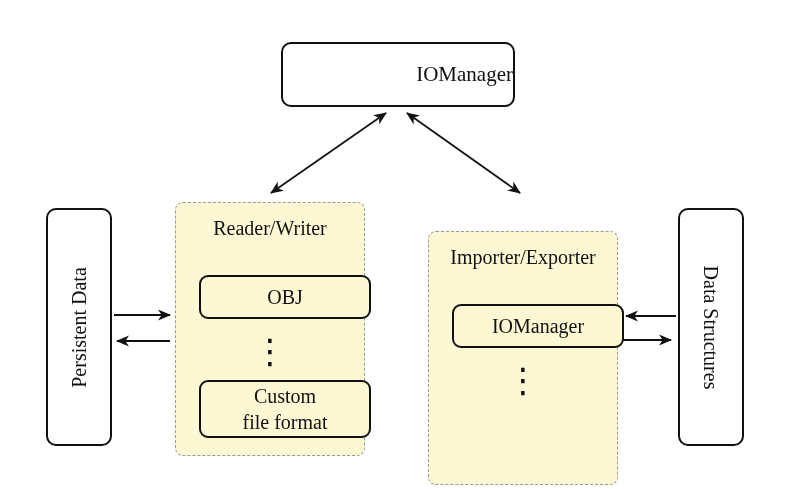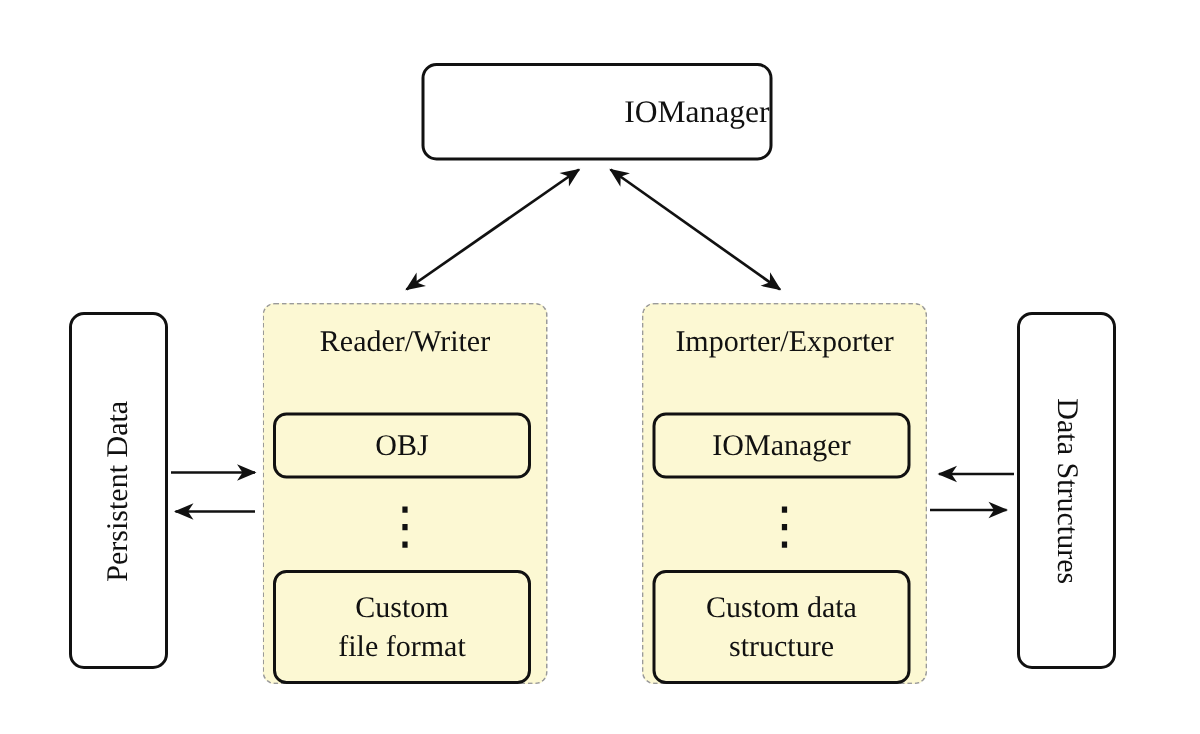--- a/index.html
+++ b/index.html
@@ -55,46 +55,46 @@
   .group {
     position: absolute;
     box-sizing: border-box;
     width: 190px; height: 254px;
     top: 202px;
     background: var(--group-fill, #fcf8d3);
     border: 1.5px dashed var(--group-border, #9a9a9a);
     border-radius: 8px;
   }
   .group-left  { left: 175px; text-decoration: underline; }
-  .group-right { left: 428px; }
+  .group-right { left: 428px; margin-top: 29px; }
   .group-title {
     position: absolute;
     left: 0; right: 0;
     top: 14px;
     text-align: center;
     font-size: 20px;
   }
   .inner-box {
     position: absolute;
-    left: 6px;
+    left: 23px;
     width: 172px;
     box-sizing: border-box;
     background: var(--group-fill, #fcf8d3);
     border: 2.5px solid var(--node-border, #111111);
     border-radius: 9px;
     display: flex;
     flex-direction: column;
     align-items: center;
     justify-content: center;
     font-size: 20px;
     line-height: 26px;
     text-align: center;
   }
   .inner-top    { top: 72px;  height: 44px; }
-  .inner-bottom { top: 177px; height: 76px; }
+  .inner-bottom { top: 177px; height: 58px; }
   .vdots {
     position: absolute;
     left: 0; right: 0;
     top: 124px;
     height: 48px;
     display: flex;
     align-items: center;
     justify-content: center;
     font-family: "DejaVu Sans", sans-serif;
     font-size: 34px;
@@ -139,24 +139,20 @@
   </div>
 
   <div class="group group-right">
     <div class="group-title">Importer/Exporter</div>
     <div class="inner-box inner-top">
       <span>IOManager</span>
     </div>
     <div class="vdots">
       <span>⋮</span>
     </div>
-    <div class="inner-box inner-bottom">
-      <span>Custom data</span>
-      <span>structure</span>
-    </div>
   </div>
 
   <div class="vbox vbox-left">
     <span class="rot-ccw">Persistent Data</span>
   </div>
 
   <div class="vbox vbox-right">
     <span class="rot-cw">Data Structures</span>
   </div>
 

